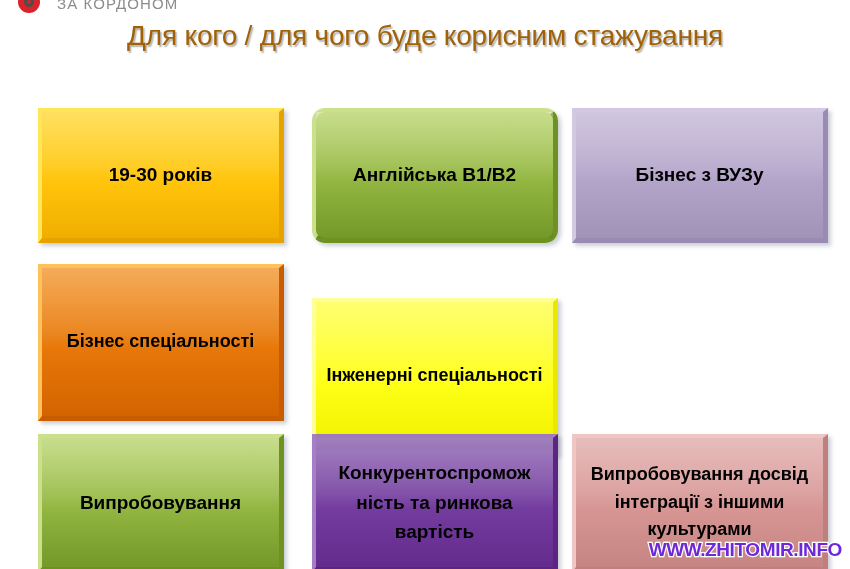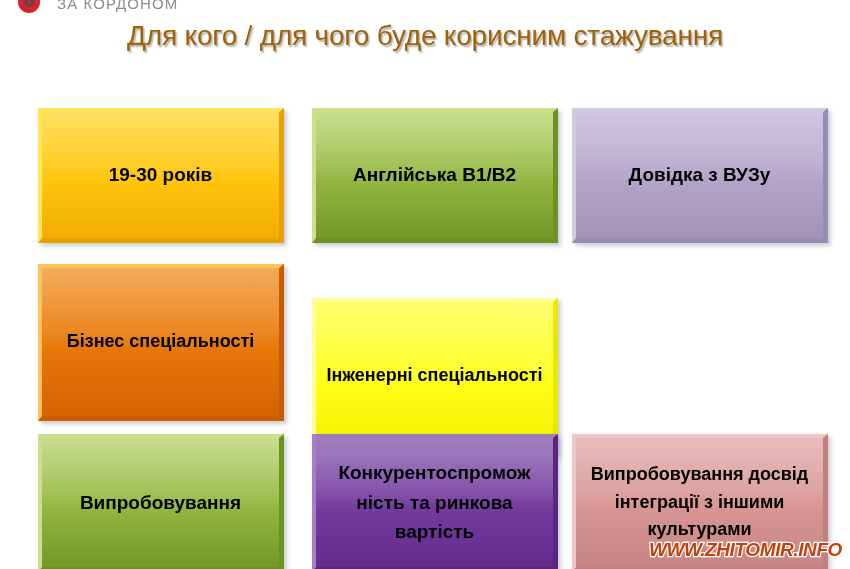--- a/index.html
+++ b/index.html
@@ -114,48 +114,47 @@
   .r0 { top: 16px;   height: 135px; }
   .r1 { top: 172px; height: 157px; }
   .r2 { top: 342px; height: 138px; }
 
   
   #watermark {
     position: absolute;
     right: 8px; bottom: 8px;
     font-size: 19px;
     font-weight: bold;
-    font-style: italic;
     letter-spacing: -0.4px;
-    color: #c2410c;
+    color: #6d28d9;
     white-space: nowrap;
     -webkit-text-stroke: 2.4px #ffffff;
     paint-order: stroke fill;
     z-index: 50;
   }
 </style>
 </head>
 <body>
 
 <div id="brand-header">
   <div id="brand-logo"></div>
   <div id="brand-text">ЗА КОРДОНОМ</div>
 </div>
 
 <div id="slide-title">Для кого / для чого буде корисним стажування</div>
 
 <div id="tile-grid">
   <div class="tile r0 c0" style="background: linear-gradient(rgb(255, 210, 26) 0%, rgb(255, 185, 0) 100%); border-color: rgb(255, 230, 87) rgb(232, 162, 0) rgb(232, 162, 0) rgb(255, 230, 87); font-size: 19px;">
     <span class="tile-label">19-30 років</span>
   </div>
-  <div class="tile r0 c1" style="background: linear-gradient(rgb(175, 206, 90) 0%, rgb(123, 162, 44) 100%); border-color: rgb(203, 224, 138) rgb(110, 146, 34) rgb(110, 146, 34) rgb(203, 224, 138); font-size: 19px;">
+  <div class="tile r0 c1" style="background: linear-gradient(rgb(175, 206, 90) 0%, rgb(123, 162, 44) 100%); border-color: rgb(203, 224, 138) rgb(110, 146, 34) rgb(110, 146, 34) rgb(203, 224, 138); font-size: 19px; border-radius: 13px;">
     <span class="tile-label">Англійська B1/B2</span>
   </div>
   <div class="tile r0 c2" style="background: linear-gradient(rgb(188, 174, 210) 0%, rgb(171, 156, 194) 100%); border-color: rgb(211, 201, 226) rgb(154, 139, 180) rgb(154, 139, 180) rgb(211, 201, 226); font-size: 19px;">
-    <span class="tile-label">Довідка з ВУЗу</span>
+    <span class="tile-label">Бізнес з ВУЗу</span>
   </div>
 
   <div class="tile r1 c0" style="background: linear-gradient(rgb(240, 135, 18) 0%, rgb(224, 106, 0) 100%); border-color: rgb(255, 193, 90) rgb(201, 92, 0) rgb(201, 92, 0) rgb(255, 193, 90); font-size: 18px;">
     <span class="tile-label">Бізнес спеціальності</span>
   </div>
   <div class="tile r1 c1" style="background: linear-gradient(rgb(255, 255, 51) 0%, rgb(255, 255, 0) 100%); border-color: rgb(255, 255, 153) rgb(232, 232, 0) rgb(232, 232, 0) rgb(255, 255, 153); font-size: 18px; margin-top: 34px;">
     <span class="tile-label">Інженерні спеціальності</span>
   </div>
 
   <div class="tile r2 c0" style="background: linear-gradient(rgb(175, 206, 90) 0%, rgb(123, 162, 44) 100%); border-color: rgb(203, 224, 138) rgb(110, 146, 34) rgb(110, 146, 34) rgb(203, 224, 138); font-size: 19px;">

